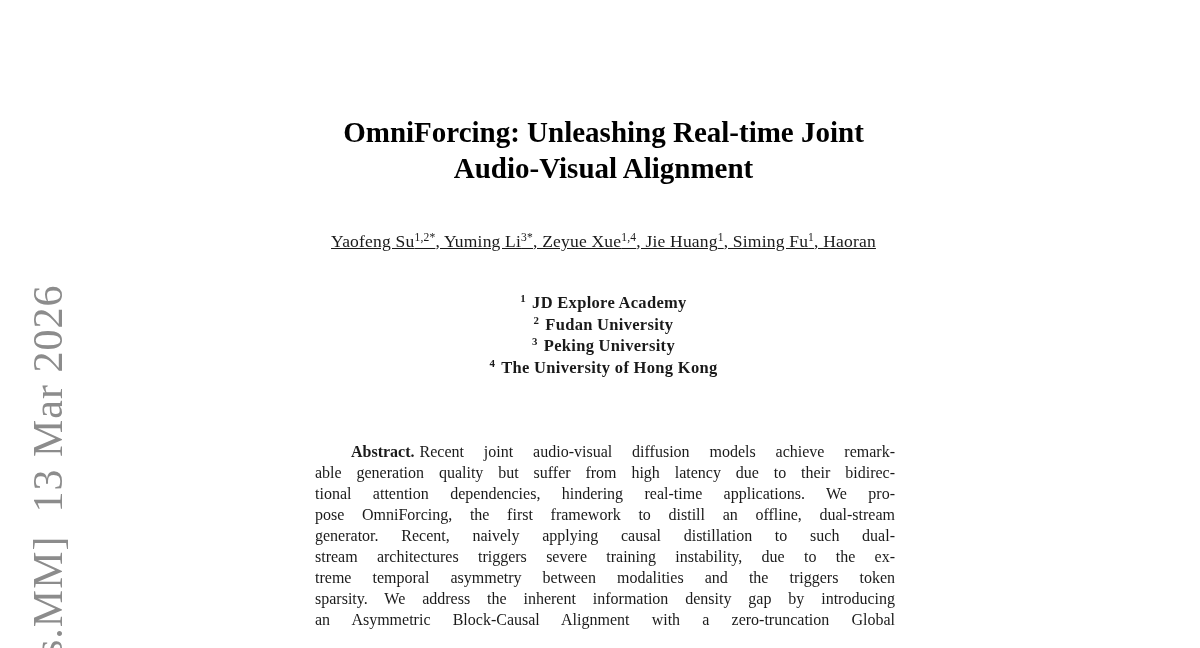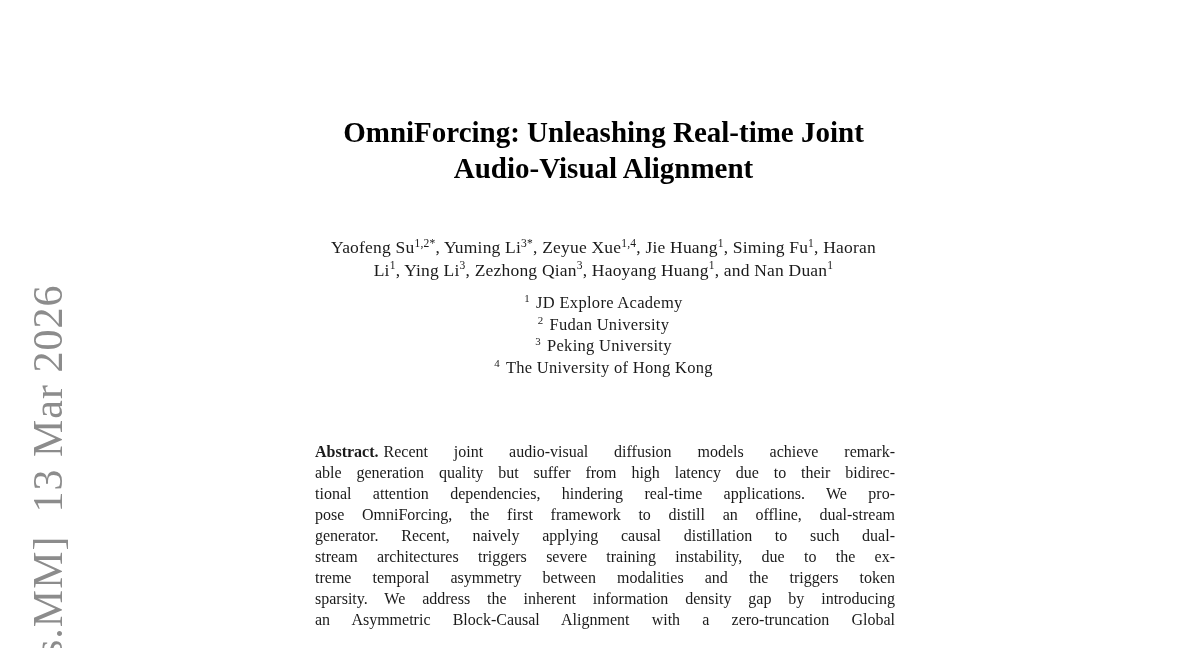--- a/index.html
+++ b/index.html
@@ -30,25 +30,25 @@
   .center-block {
     position: absolute;
     left: 0;
     right: 0;
     text-align: center;
     padding-left: 7px;
   }
   .title-block { top: 114px; font-size: 29px; font-weight: bold; color: #000; }
   .title-line { line-height: 36px; }
 
-  .authors-block { top: 236px; font-size: 17.5px; letter-spacing: 0.2px; }
+  .authors-block { top: 230px; font-size: 17.5px; letter-spacing: 0.2px; text-decoration: underline; }
   .author-line { line-height: 22.5px; }
 
   .affiliations-block { top: 292px; font-size: 16.5px; letter-spacing: 0.3px; }
-  .affil-line { line-height: 21.7px; }
+  .affil-line { line-height: 21.7px; font-weight: bold; }
 
   sup {
     font-size: 66%;
     line-height: 0;
     vertical-align: baseline;
     position: relative;
     top: -0.55em;
   }
   .affil-line sup { margin-right: 6px; }
 
@@ -59,37 +59,36 @@
     width: 580px;
     top: 441px;
     font-size: 16px;
   }
   .abs-line {
     line-height: 21px;
     text-align: justify;
     text-align-last: justify;
     white-space: normal;
   }
-  .abs-label { font-weight: bold; margin-right: 5px; }
+  .abs-label { font-weight: bold; margin-right: 5px; margin-left: 36px; }
 </style>
 </head>
 <body>
 
 <div class="page">
 
   <div class="arxiv-stamp" style="color: rgb(140, 140, 140);">s.MM]  13 Mar 2026</div>
 
   <div class="center-block title-block">
     <div class="title-line">OmniForcing: Unleashing Real-time Joint</div>
     <div class="title-line">Audio-Visual Alignment</div>
   </div>
 
   <div class="center-block authors-block">
       <div class="author-line">Yaofeng Su<sup>1,2*</sup>, Yuming Li<sup>3*</sup>, Zeyue Xue<sup>1,4</sup>, Jie Huang<sup>1</sup>, Siming Fu<sup>1</sup>, Haoran</div>
-      <div class="author-line">Li<sup>1</sup>, Ying Li<sup>3</sup>, Zezhong Qian<sup>3</sup>, Haoyang Huang<sup>1</sup>, and Nan Duan<sup>1</sup></div>
     </div>
 
   <div class="center-block affiliations-block">
       <div class="affil-line"><sup>1</sup>JD Explore Academy</div>
       <div class="affil-line"><sup>2</sup>Fudan University</div>
       <div class="affil-line"><sup>3</sup>Peking University</div>
       <div class="affil-line"><sup>4</sup>The University of Hong Kong</div>
     </div>
 
   <div class="abstract-block">

